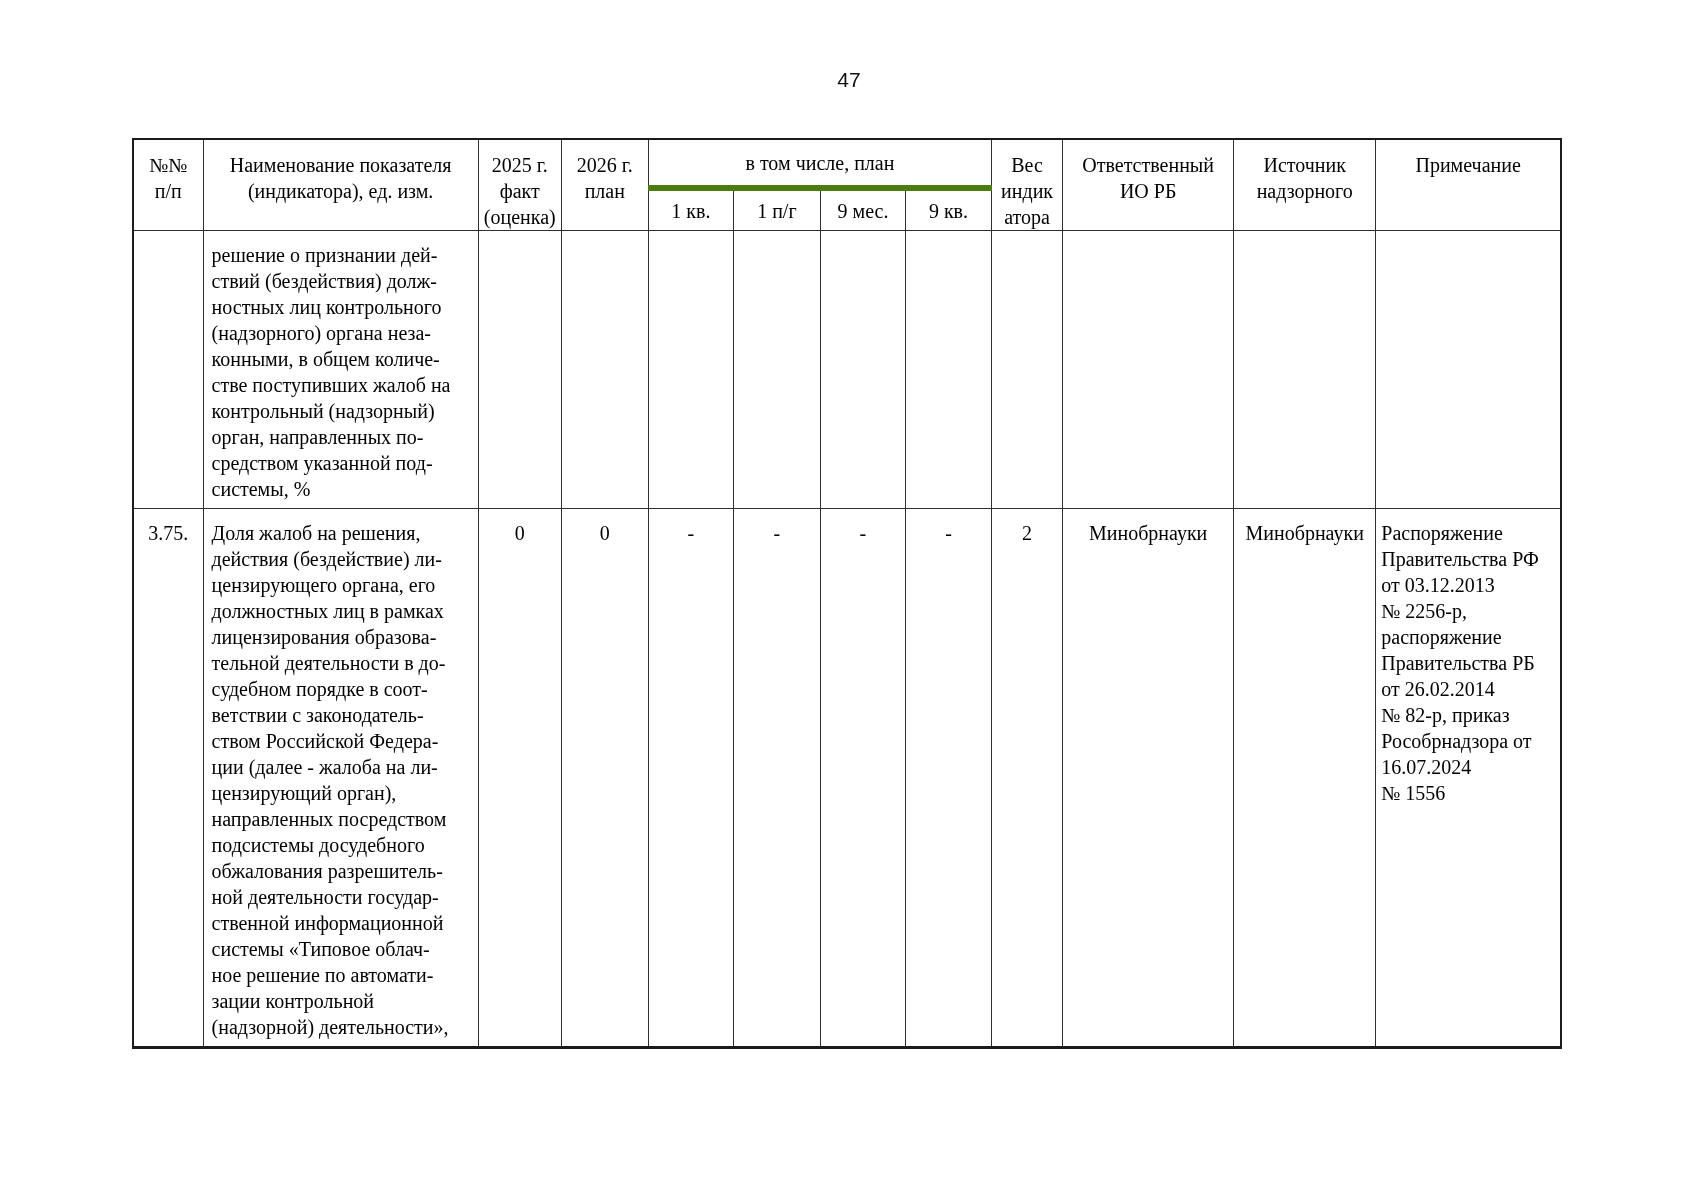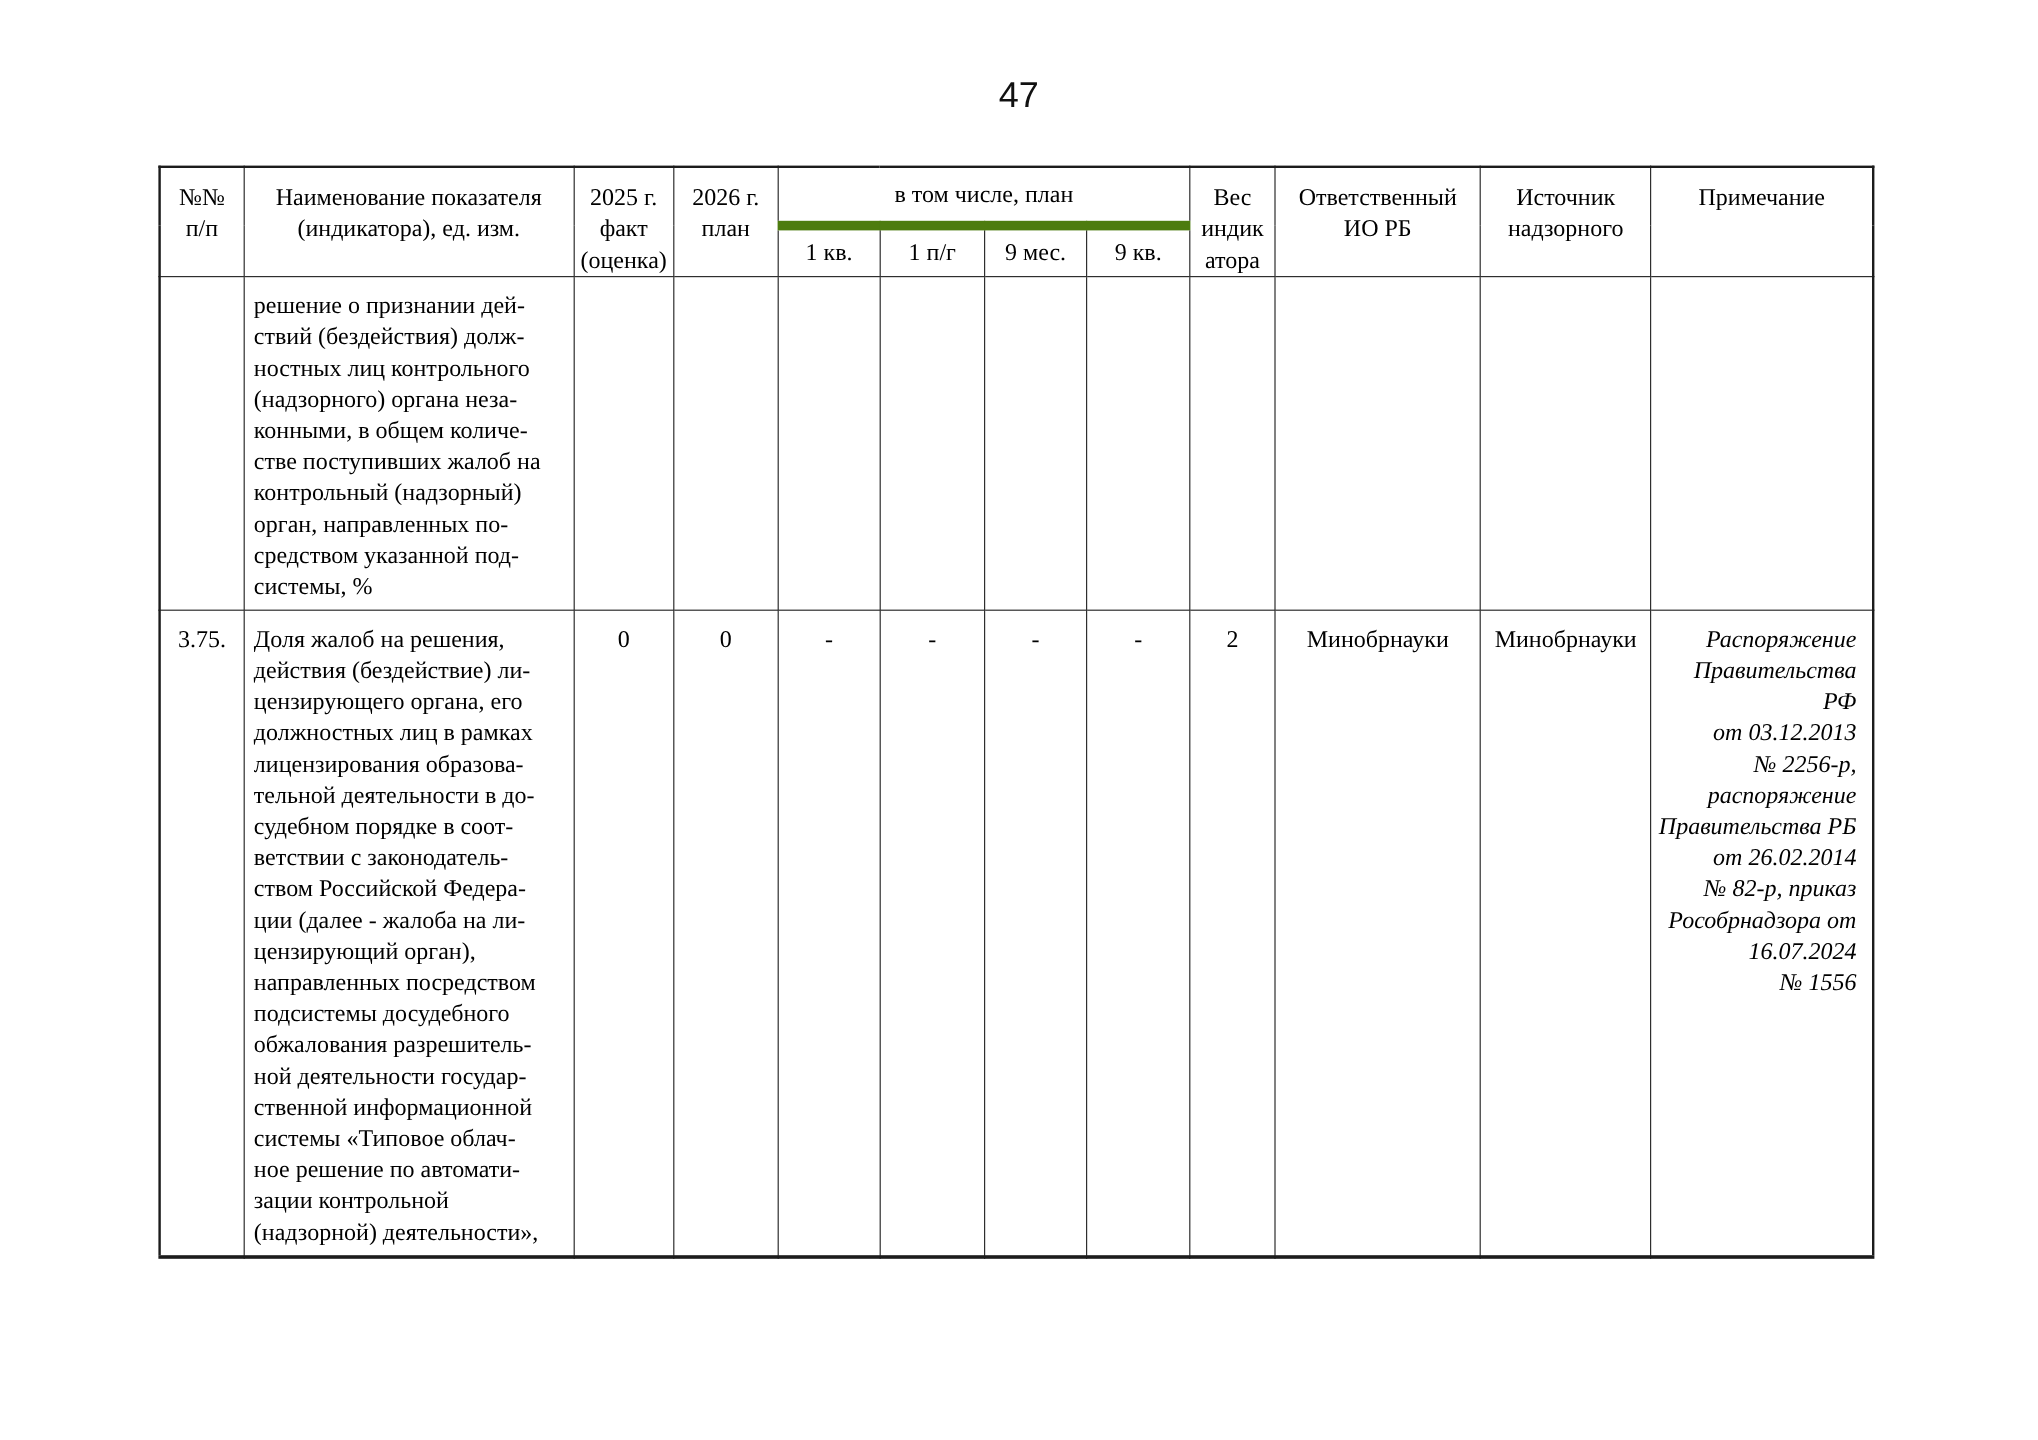--- a/index.html
+++ b/index.html
@@ -16,21 +16,21 @@
     font-family: "Liberation Serif", serif;
     overflow: hidden;
   }
   .page-number {
     position: absolute;
     top: 66px;
     left: 0;
     width: 1698px;
     text-align: center;
     font-family: "Liberation Sans", sans-serif;
-    font-size: 30px;
+    font-size: 21px;
     line-height: 28px;
     color: #111111;
   }
   table.doc-table {
     position: absolute;
     left: 132px;
     top: 138px;
     border-collapse: collapse;
     table-layout: fixed;
     width: 1430px;
@@ -49,42 +49,41 @@
   .doc-table th {
     text-align: center;
     vertical-align: top;
     padding: 12px 2px 0 2px;
   }
   tr.hr1 { height: 49px; }
   tr.hr2 { height: 42px; }
   th.incl {
     vertical-align: middle;
     padding: 0 2px;
-    border-bottom: 8px solid #4d7c0f;
+    border-bottom: 6px solid #4d7c0f;
   }
   tr.hr2 th {
     vertical-align: middle;
     padding: 0 2px;
     margin-top: 21px;
   }
   .doc-table td {
     text-align: center;
     vertical-align: top;
     padding: 11px 4px 6px 4px;
   }
   td.cell-name {
     text-align: left;
     padding-left: 8px;
     padding-right: 4px;
   }
   td.cell-note {
-    text-align: right;
+    text-align: left;
     padding-left: 5px;
-    padding-right: 13px;
-    font-style: italic;
+    padding-right: 2px;
   }
   tr.row-cont { height: 236px; }
   tr.row-main { height: 532px; }
 </style>
 </head>
 <body>
 
 <div class="page">
 
   <div class="page-number">47</div>

